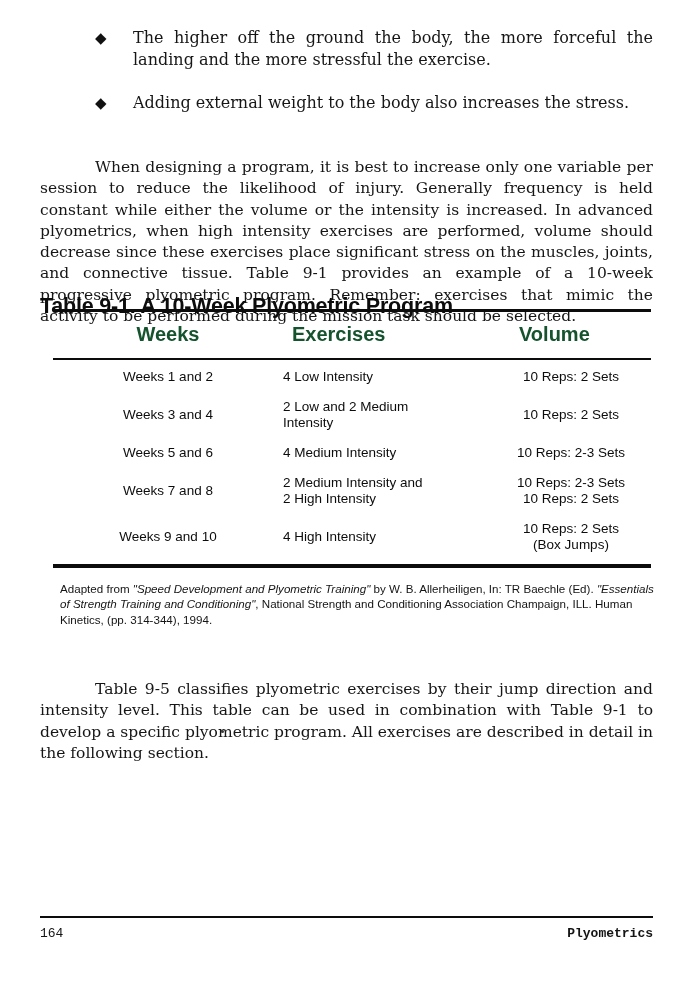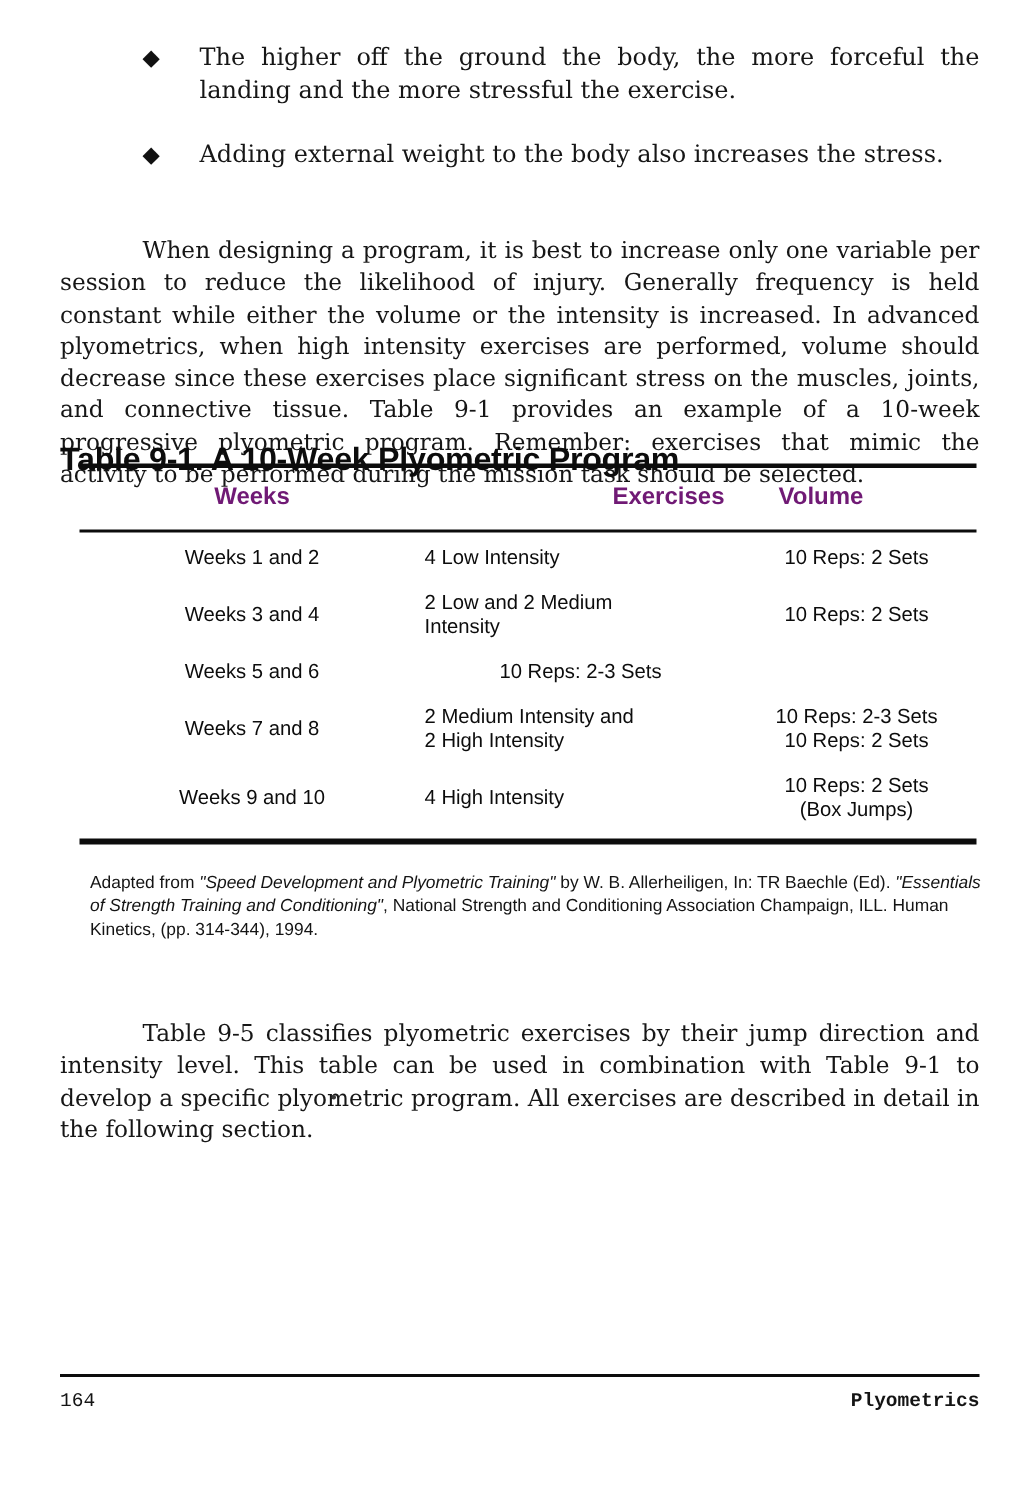--- a/index.html
+++ b/index.html
@@ -67,25 +67,25 @@
     font-family: "Liberation Sans", sans-serif;
   }
   .table-header-row {
     display: grid;
     grid-template-columns: 230px 200px 168px;
     padding: 11px 0 12px 0;
     border-bottom: 2px solid #0c0c0c;
   }
   .header-cell {
     font-weight: bold;
-    font-size: 16px;
-    color: #701a75;
+    font-size: 20px;
+    color: #14532d;
   }
   .hc-weeks { text-align: center; }
-  .hc-exercises { text-align: right; padding-left: 9px; }
+  .hc-exercises { text-align: left; padding-left: 9px; }
   .hc-volume { text-align: left; padding-left: 36px; }
   .table-body { padding: 2px 0 4px 0; }
   .table-row {
     display: grid;
     grid-template-columns: 230px 200px 168px;
     align-items: center;
     padding: 7px 0;
   }
   .cell {
     font-weight: normal;
@@ -169,20 +169,21 @@
         <div class="cell c-volume">10 Reps: 2 Sets</div>
       </div>
       <div class="table-row">
         <div class="cell c-weeks">Weeks 3 and 4</div>
         <div class="cell c-exercises">2 Low and 2 Medium
 Intensity</div>
         <div class="cell c-volume">10 Reps: 2 Sets</div>
       </div>
       <div class="table-row">
         <div class="cell c-weeks">Weeks 5 and 6</div>
+        <div class="cell c-exercises">4 Medium Intensity</div>
         <div class="cell c-volume">10 Reps: 2-3 Sets</div>
       </div>
       <div class="table-row">
         <div class="cell c-weeks">Weeks 7 and 8</div>
         <div class="cell c-exercises">2 Medium Intensity and
 2 High Intensity</div>
         <div class="cell c-volume">10 Reps: 2-3 Sets
 10 Reps: 2 Sets</div>
       </div>
       <div class="table-row">

